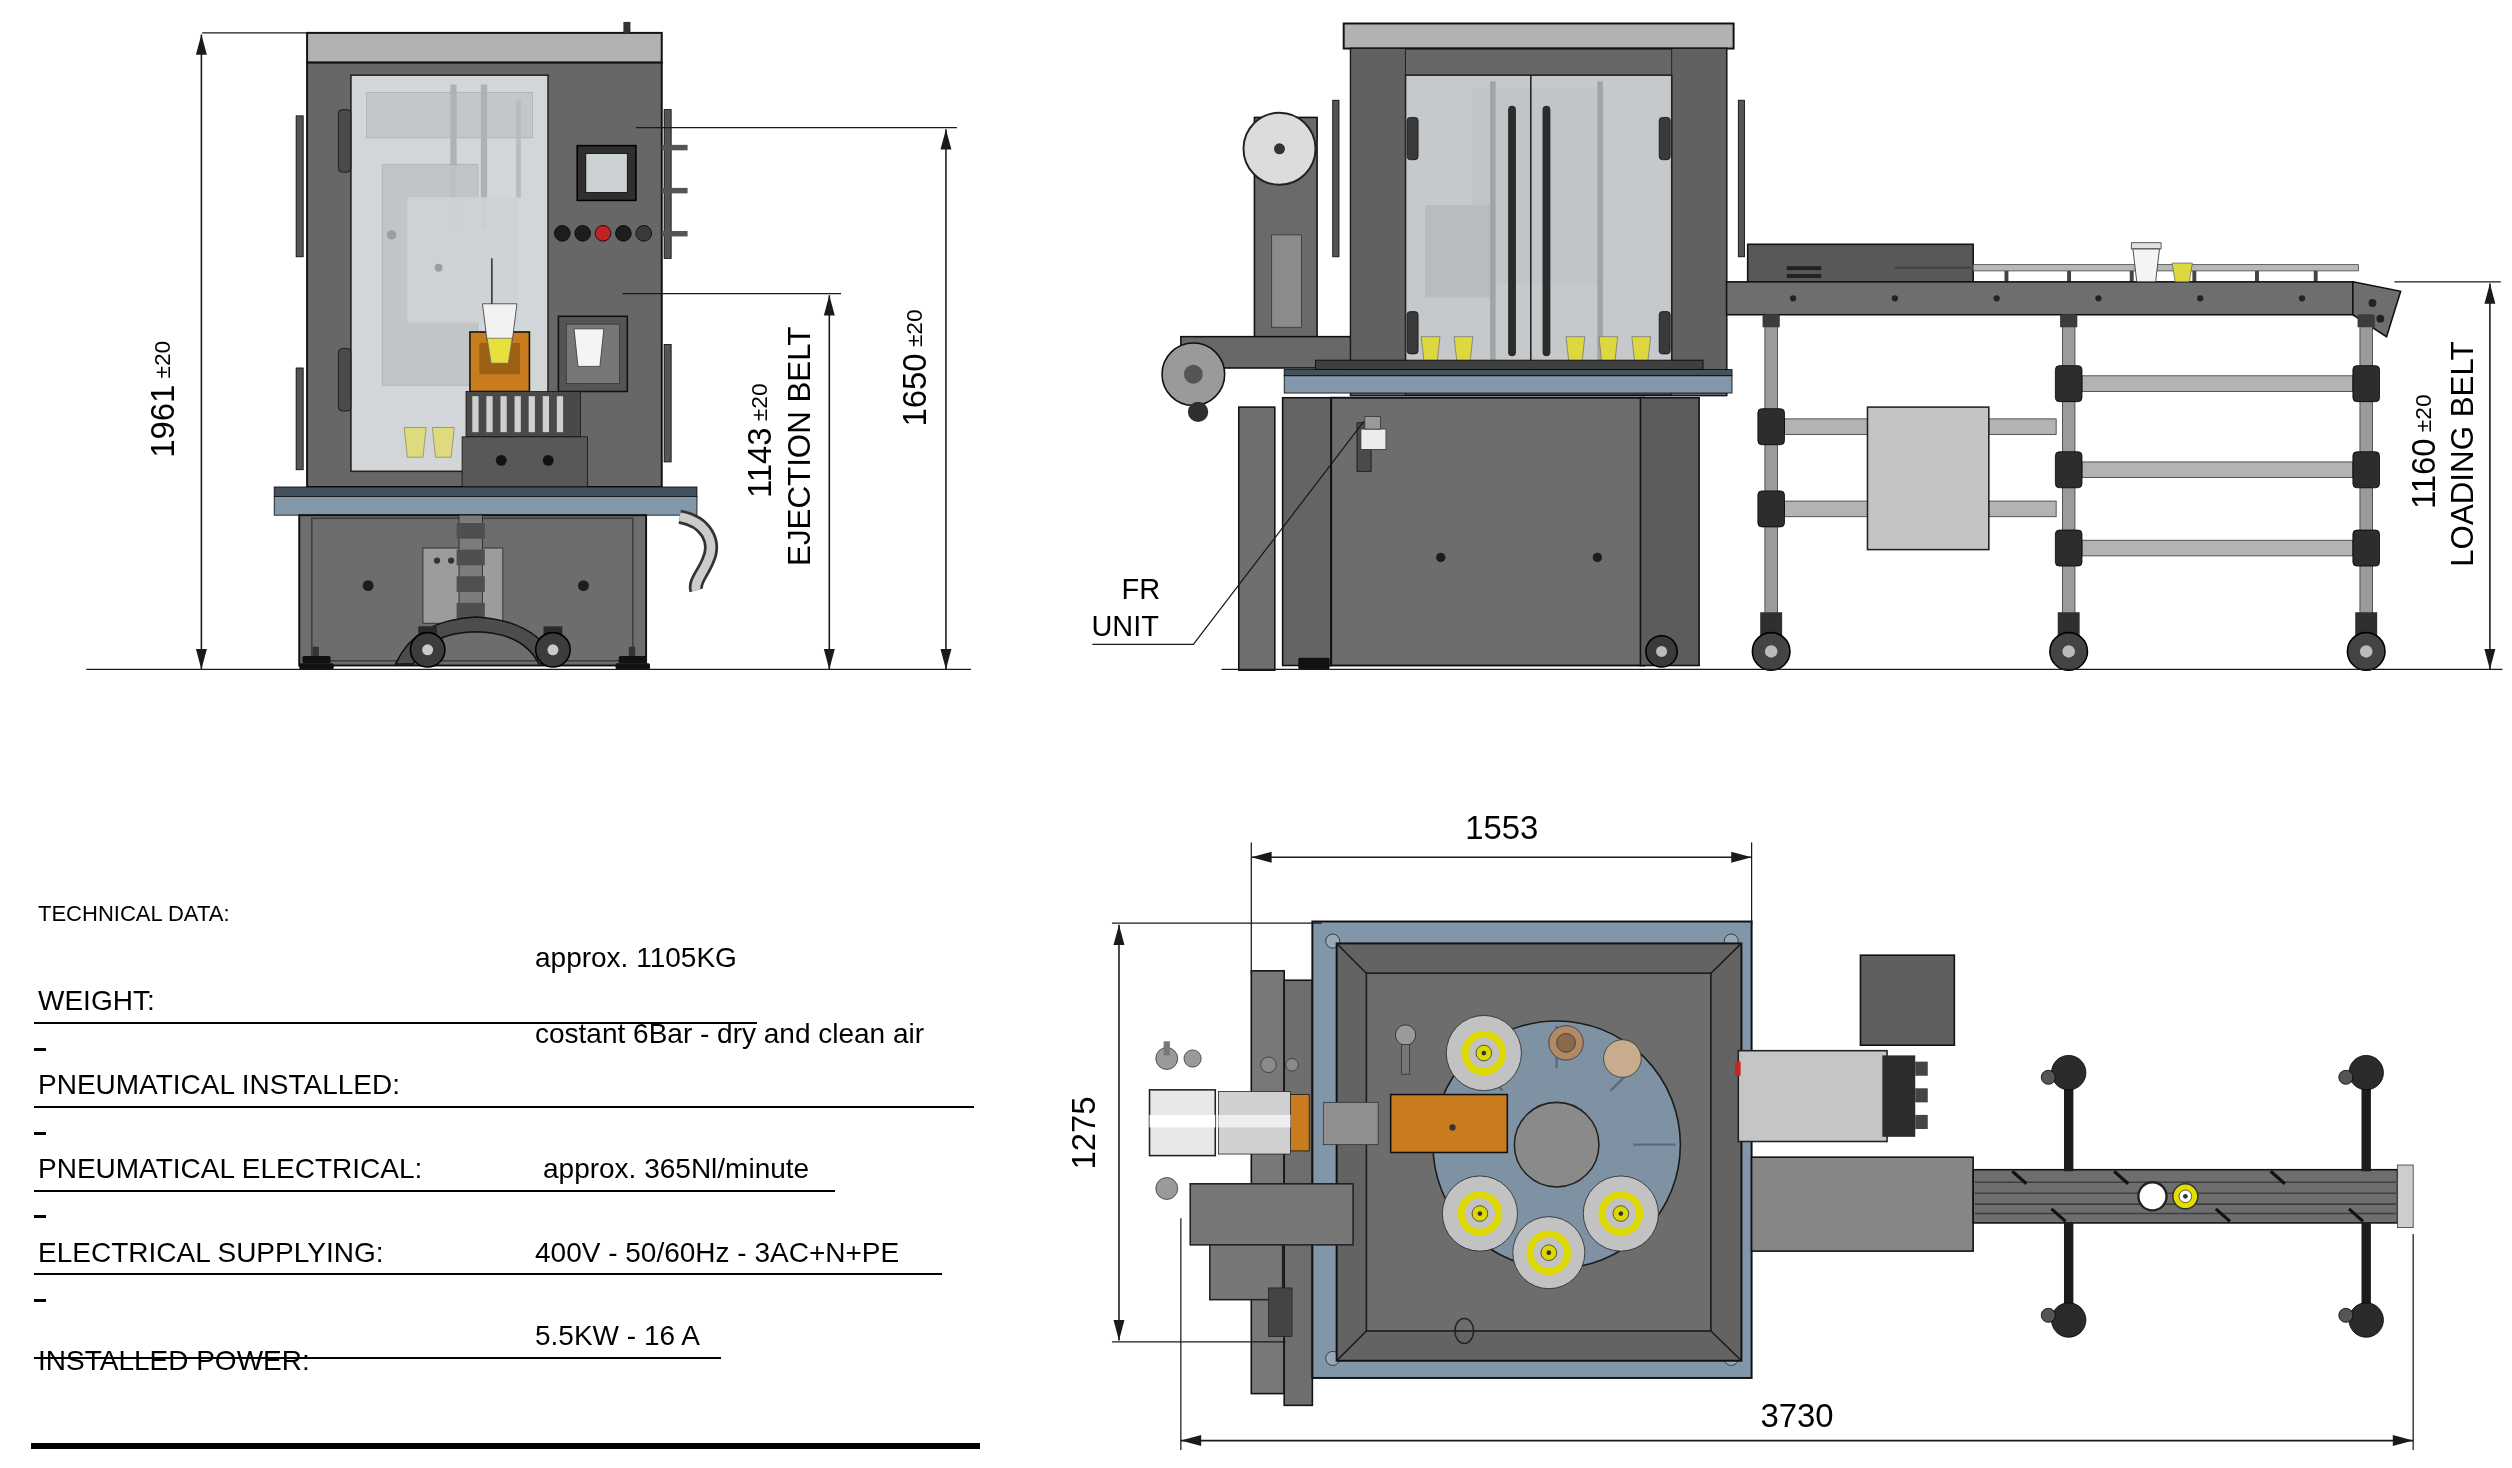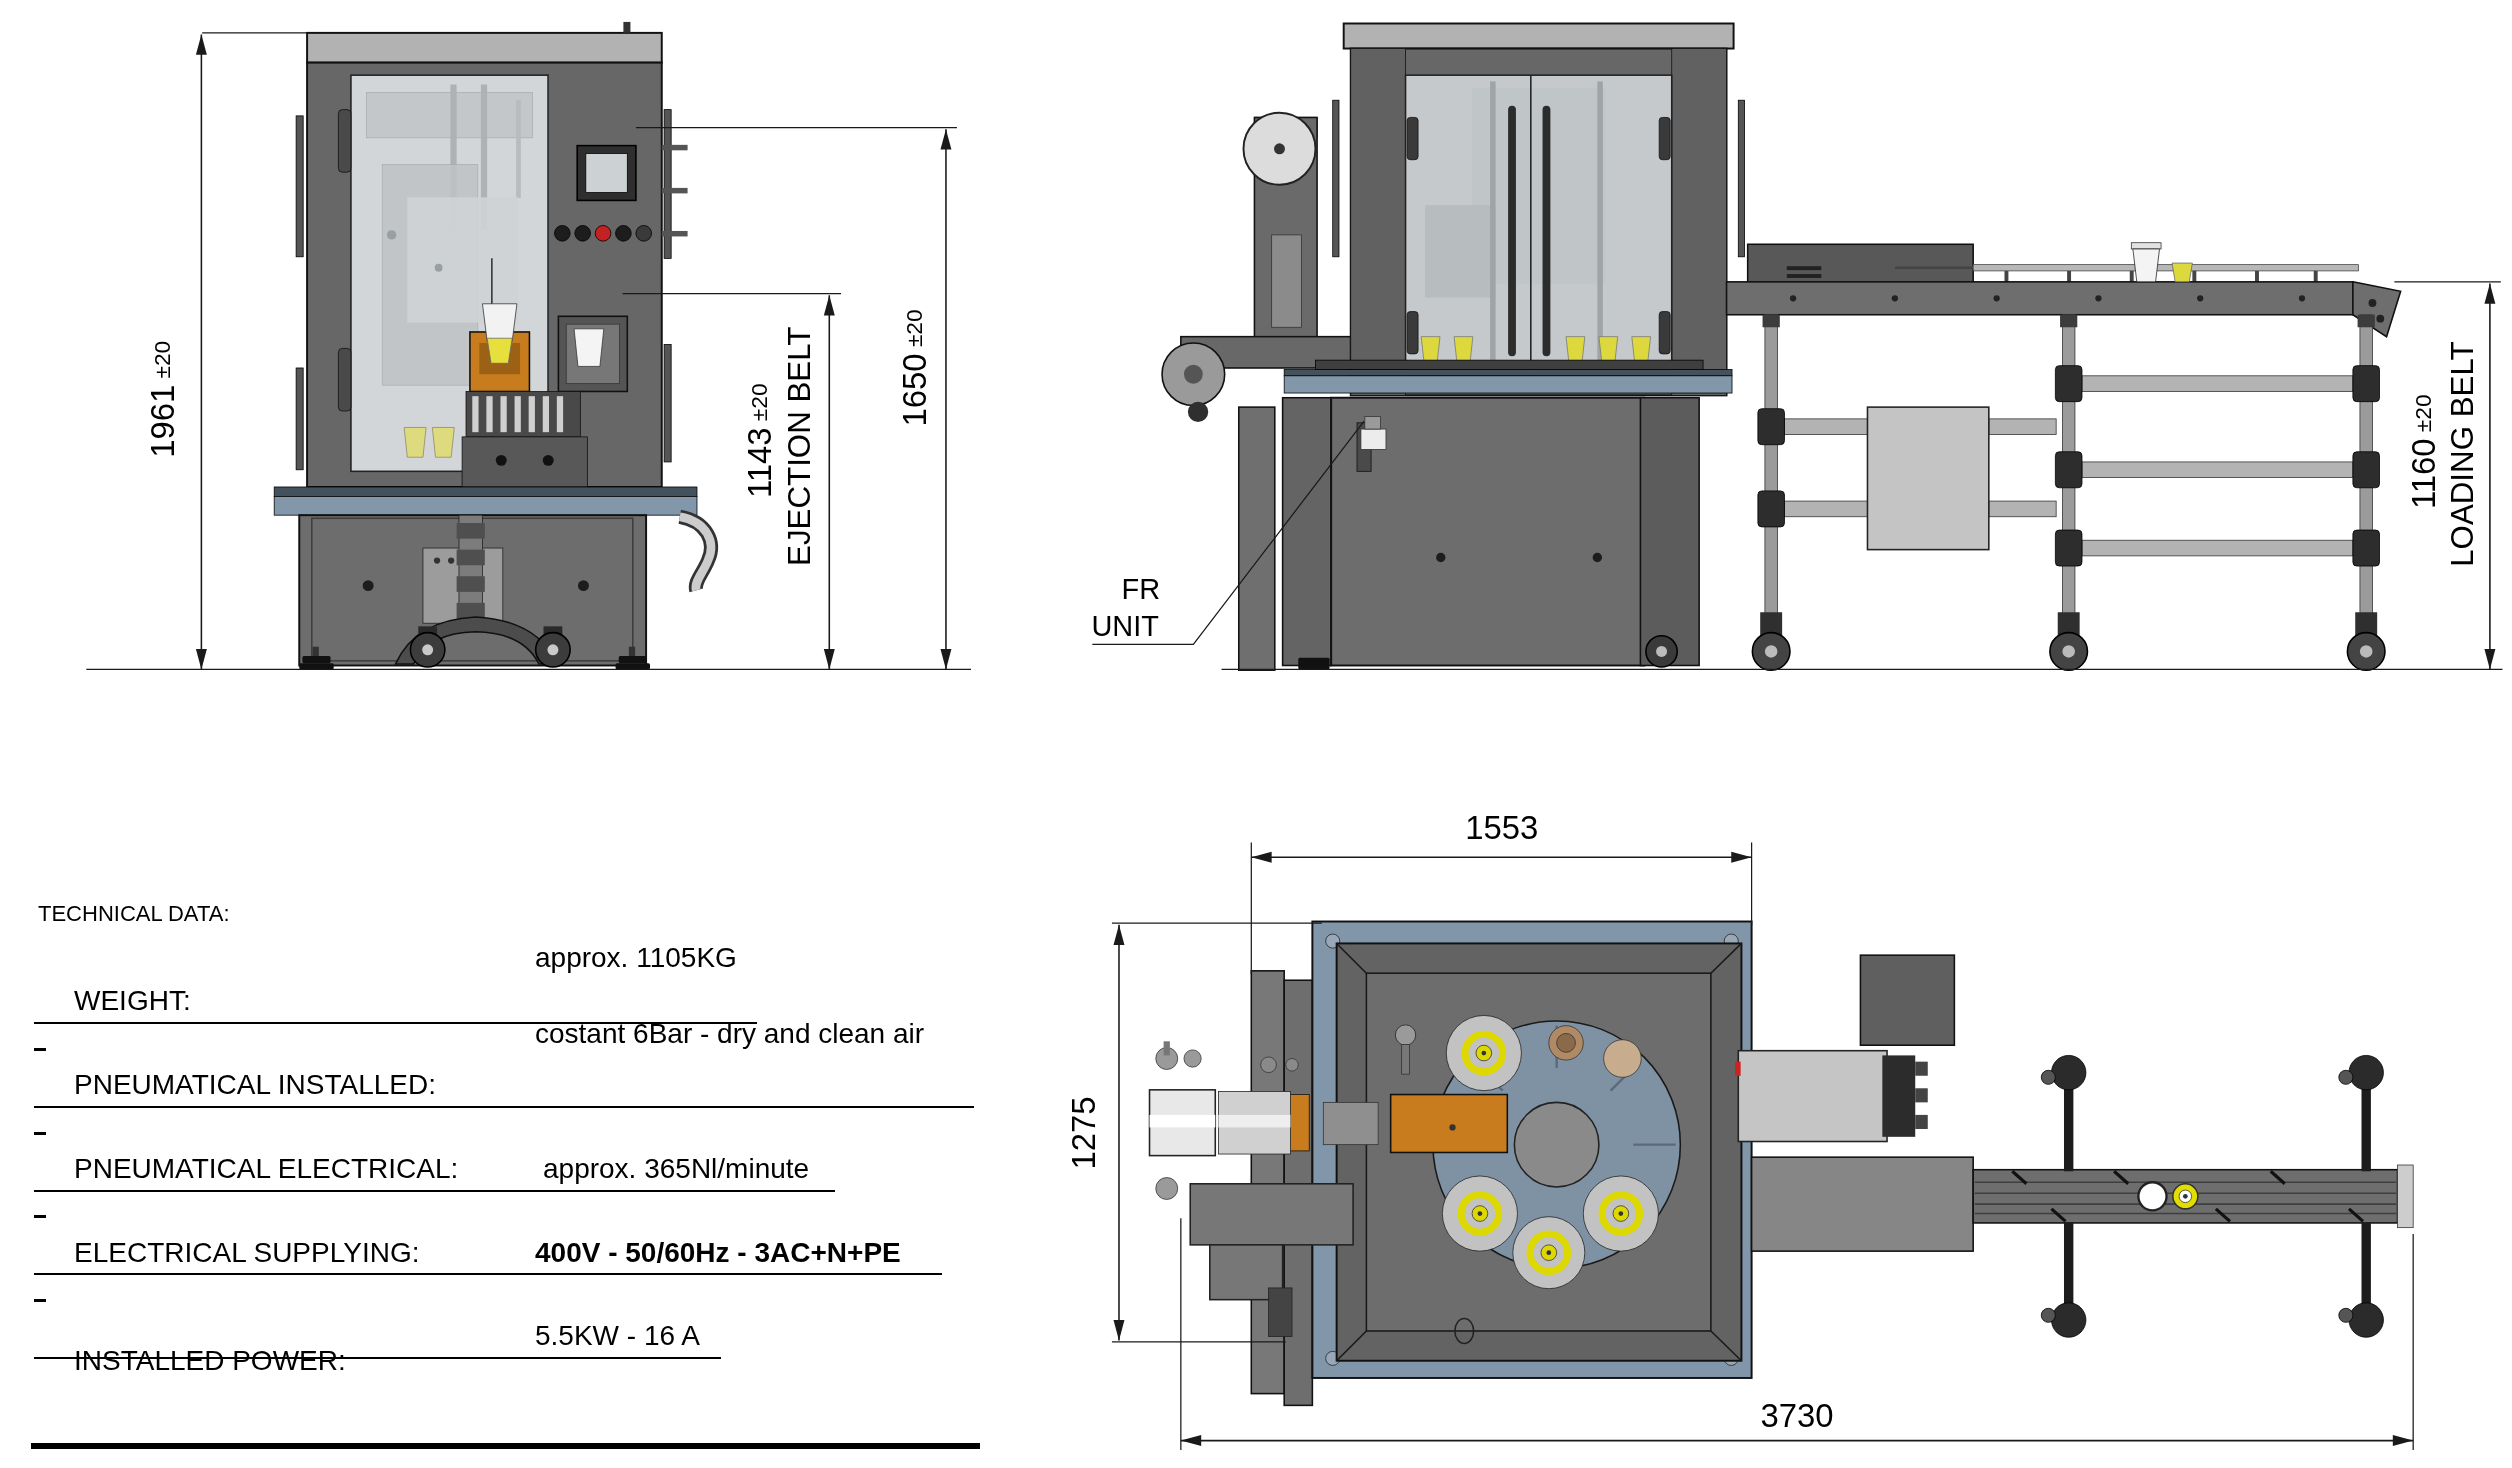--- a/index.html
+++ b/index.html
@@ -10,21 +10,21 @@
   .dimln{stroke:#1a1a1a;stroke-width:2;fill:none;}
   .extln{stroke:#1a1a1a;stroke-width:1.6;fill:none;}
   .arrow{fill:#1a1a1a;stroke:none;}
   .dimtxt{font-family:"Liberation Sans",sans-serif;font-size:42px;fill:#000;}
   .dimtxt-sm{font-size:29px;}
   .dimtxt-lbl{font-family:"Liberation Sans",sans-serif;font-size:40px;fill:#000;}
   .callout{font-family:"Liberation Sans",sans-serif;font-size:37px;fill:#000;}
   
   .tt{position:absolute;color:#000;font-family:"Liberation Sans",sans-serif;}
   .tt-title{font-size:22px;font-weight:400;}
-  .tt-label{font-size:28px;margin-left:36px;}
+  .tt-label{font-size:28px;}
   .tt-value{font-size:28px;}
   .tt-underline{position:absolute;height:2.3px;background:#000;}
   .tt-dash{position:absolute;width:11.7px;height:3.1px;background:#000;}
   .tt-rule{position:absolute;height:5.5px;background:#000;}
 </style>
 </head>
 <body>
 
 <div id="stage">
 
@@ -495,21 +495,21 @@
     <div class="tt tt-value" style="left:535px;top:1018px;">costant 6Bar - dry and clean air</div>
     <div class="tt-underline" style="left:34px;top:1106px;width:940px;"></div>
 
     <div class="tt-dash" style="left:34px;top:1132px;"></div>
     <div class="tt tt-label" style="left:38px;top:1153px;">PNEUMATICAL ELECTRICAL:</div>
     <div class="tt tt-value" style="left:535px;top:1153px;margin-left:8px;">approx. 365Nl/minute</div>
     <div class="tt-underline" style="left:34px;top:1190px;width:801px;"></div>
 
     <div class="tt-dash" style="left:34px;top:1215px;"></div>
     <div class="tt tt-label" style="left:38px;top:1237px;">ELECTRICAL SUPPLYING:</div>
-    <div class="tt tt-value" style="left:535px;top:1237px;font-weight:bold;">400V - 50/60Hz - 3AC+N+PE</div>
+    <div class="tt tt-value" style="left:535px;top:1237px;">400V - 50/60Hz - 3AC+N+PE</div>
     <div class="tt-underline" style="left:34px;top:1273px;width:908px;"></div>
 
     <div class="tt-dash" style="left:34px;top:1299px;"></div>
     <div class="tt tt-label" style="left:38px;top:1345px;">INSTALLED POWER:</div>
     <div class="tt tt-value" style="left:535px;top:1320px;">5.5KW - 16 A</div>
     <div class="tt-underline" style="left:34px;top:1357px;width:687px;"></div>
 
     <div class="tt-rule" style="left:31px;top:1443px;width:949px;"></div>
   </div>
 

